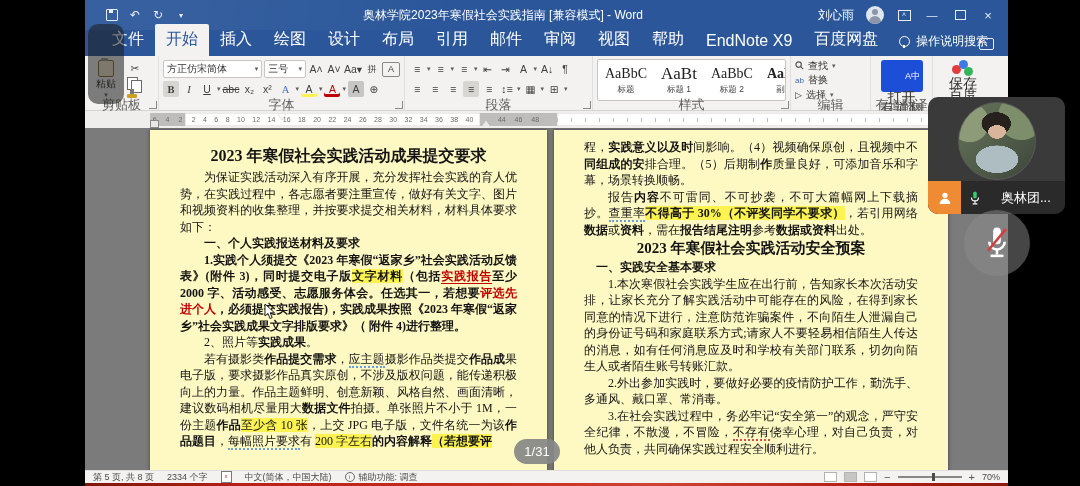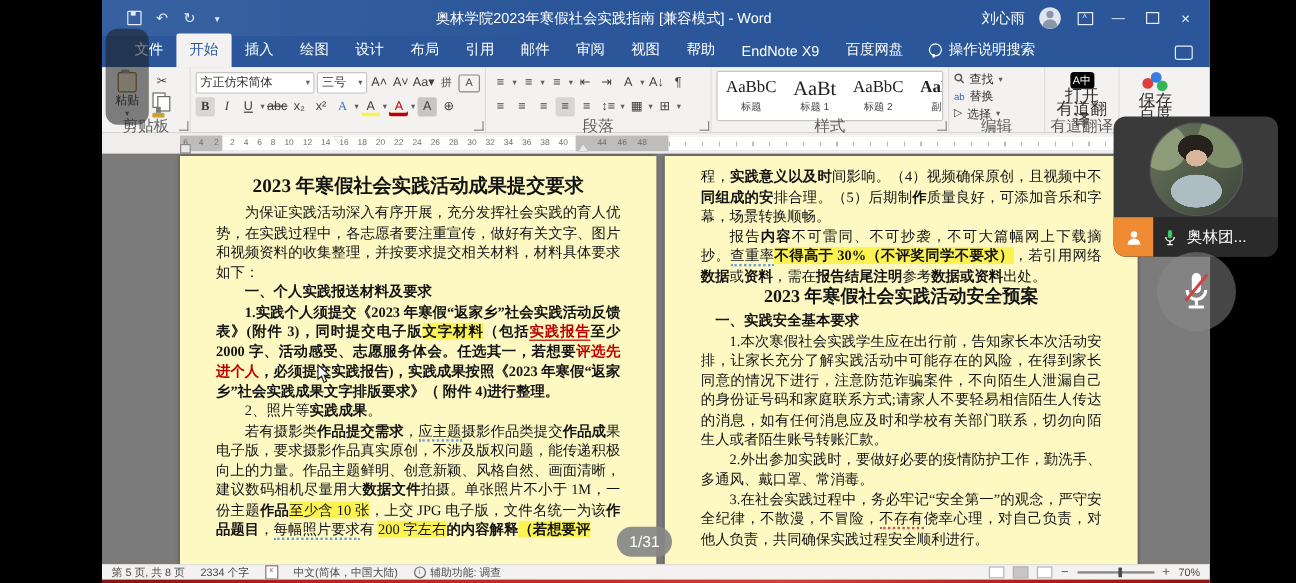--- a/index.html
+++ b/index.html
@@ -17,21 +17,21 @@
   .win-title{flex:1;text-align:center;font-size:12px;color:#fff;white-space:nowrap;overflow:hidden;}
   .tb-right{display:flex;align-items:center;gap:12px;margin-right:12px;font-size:12px;}
   .avatar-sm{width:18px;height:18px;border-radius:50%;background:#dfe6f0;position:relative;overflow:hidden;}
   .avatar-sm:before{content:"";position:absolute;left:6px;top:3px;width:6px;height:6px;border-radius:50%;background:#8b97a8;}
   .avatar-sm:after{content:"";position:absolute;left:3px;top:10px;width:12px;height:8px;border-radius:6px 6px 0 0;background:#8b97a8;}
   .wbtn{display:inline-flex;align-items:center;justify-content:center;width:16px;height:14px;color:#e8edf5;font-size:11px;}
   .restore{width:9px;height:8px;border:1.2px solid #e8edf5;}
   .ribbonopt{width:11px;height:9px;border:1.2px solid #e8edf5;font-size:7px;line-height:7px;text-align:center;}
   
   .tabrow{height:26px;background:#2b579a;display:flex;align-items:flex-end;color:#fff;padding-left:16px;position:relative;}
-  .tab{padding:5px 11px 6px;font-size:12px;white-space:nowrap;cursor:default;}
+  .tab{padding:5px 11px 6px;font-size:16px;white-space:nowrap;cursor:default;}
   .tab.active{background:#f3f2f1;color:#2b579a;border-radius:2px 2px 0 0;}
   .tellme{display:flex;align-items:center;gap:6px;padding:5px 10px 6px;font-size:12px;}
   .bulb{width:9px;height:9px;border:1.3px solid #fff;border-radius:50%;position:relative;}
   .bulb:after{content:"";position:absolute;left:2.5px;top:8px;width:2px;height:3px;background:#fff;}
   .comment-ic{position:absolute;right:14px;bottom:6px;width:13px;height:10px;border:1.3px solid #e8edf5;border-radius:2px;}
   
   .ribbon{height:54px;background:#f3f2f1;display:flex;border-bottom:1px solid #d6d4d1;position:relative;}
   .grp{position:relative;border-right:1px solid #e1dfdd;padding:3px 4px 11px;box-sizing:border-box;flex:none;}
   .grp-lbl{position:absolute;bottom:0;left:0;right:0;text-align:center;font-size:13px;color:#605e5c;line-height:10px;}
   .dlg{position:absolute;right:1px;bottom:1px;width:7px;height:7px;border-right:1.2px solid #8a8886;border-bottom:1.2px solid #8a8886;}
@@ -54,21 +54,21 @@
   
   .stylebox{display:flex;align-items:stretch;background:#fff;border:1px solid #c8c6c4;height:40px;border-radius:2px;overflow:hidden;}
   .styleitem{display:flex;flex-direction:column;align-items:center;justify-content:center;padding:2px 7px 0;cursor:default;}
   .stysample{font-family:"Liberation Serif","DejaVu Serif",serif;font-size:14px;line-height:16px;color:#222;}
   .styname{font-size:8.5px;color:#444;margin-top:2px;white-space:nowrap;}
   
   .edit-col{display:flex;flex-direction:column;justify-content:space-between;height:42px;}
   .edit-item{display:flex;align-items:center;gap:4px;font-size:10px;color:#323130;height:13px;}
   
   .bigbtn{display:flex;flex-direction:column;align-items:center;width:100%;}
-  .ydico{width:20px;height:14px;background:#000000;border-radius:3px;color:#fff;font-size:9px;display:flex;align-items:center;justify-content:center;margin-top:1px;}
+  .ydico{width:20px;height:32px;background:#1d4ed8;border-radius:3px;color:#fff;font-size:9px;display:flex;align-items:center;justify-content:center;margin-top:1px;padding-left:22px;}
   .bigbtn .l2{font-size:14px;color:#323130;line-height:10.5px;text-align:center;}
   .bdico{position:relative;width:22px;height:18px;margin-top:1px;}
   .bdico i{position:absolute;width:9px;height:9px;border-radius:50%;}
   
   .ruler-row{height:17px;background:#efeeec;position:relative;}
   .ruler{position:absolute;left:65px;top:2px;height:13px;display:flex;font-size:7px;color:#6d6c6a;}
   .rseg{display:flex;align-items:center;justify-content:center;height:13px;white-space:nowrap;overflow:hidden;}
   .rgray{background:#bfbdbb;}
   .rwhite{background:#fff;box-shadow:inset 0 0 0 .5px #d8d6d3;}
   .rnum{word-spacing:7px;}
@@ -120,21 +120,21 @@
   .cam-avatar{width:76px;height:76px;border-radius:50%;margin:5px auto 0;border:1.5px solid #5a5a5a;
     background:
       radial-gradient(14px 11px at 50% 38%, #d9b69b 0 62%, transparent 63%),
       radial-gradient(26px 20px at 49% 27%, #26211d 0 56%, transparent 57%),
       radial-gradient(34px 22px at 50% 74%, #aebdc2 0 62%, transparent 63%),
       radial-gradient(circle at 82% 18%, #7d8f6a 0 26%, transparent 27%),
       radial-gradient(circle at 14% 26%, #8d9b78 0 22%, transparent 23%),
       linear-gradient(135deg,#67765c,#3d463a);}
   .cam-bar{position:absolute;left:0;right:0;bottom:0;height:33px;background:rgba(24,24,24,.45);display:flex;align-items:center;}
   .cam-host{width:33px;height:33px;background:#ef8b33;display:flex;align-items:center;justify-content:center;flex:none;}
-  .cam-name{color:#fff;font-size:13px;margin-left:7px;white-space:nowrap;overflow:hidden;}
+  .cam-name{color:#fff;font-size:13px;margin-left:19px;white-space:nowrap;overflow:hidden;}
   .micwrap{margin-left:7px;flex:none;display:flex;}
   .mutebtn{position:absolute;left:964px;top:210px;width:66px;height:66px;border-radius:50%;
            background:rgba(140,140,140,.5);display:flex;align-items:center;justify-content:center;}
   .page-pill{position:absolute;left:514px;top:439px;width:46px;height:25px;border-radius:13px;
              background:rgba(135,135,135,.92);color:#fff;font-size:13px;display:flex;align-items:center;justify-content:center;}
   .cursor{position:absolute;left:264px;top:303px;}
 </style>
 </head>
 <body>
 
@@ -232,20 +232,21 @@
           <span class="ic">x²</span>
           <span class="ic" style="color:#4472c4;font-family:'Liberation Serif',serif;">A</span>
             <span class="car">▾</span>
           <span class="ic" style="box-shadow:inset 0 -3px 0 #fcf351;">A</span>
             <span class="car">▾</span>
           <span class="ic" style="color:#c00000;box-shadow:inset 0 -3px 0 #c00000;">A</span>
             <span class="car">▾</span>
           <span class="ic" style="background:#c8c6c4;">A</span>
           <span class="ic">⊕</span>
         </div>
+        <div class="grp-lbl">字体</div>
         <span class="dlg"></span>
       </div>
 
       <div class="grp" style="width:188px;">
         <div class="rrow">
           <span class="ic">≡</span>
             <span class="car">▾</span>
           <span class="ic">≡</span>
             <span class="car">▾</span>
           <span class="ic">≡</span>

